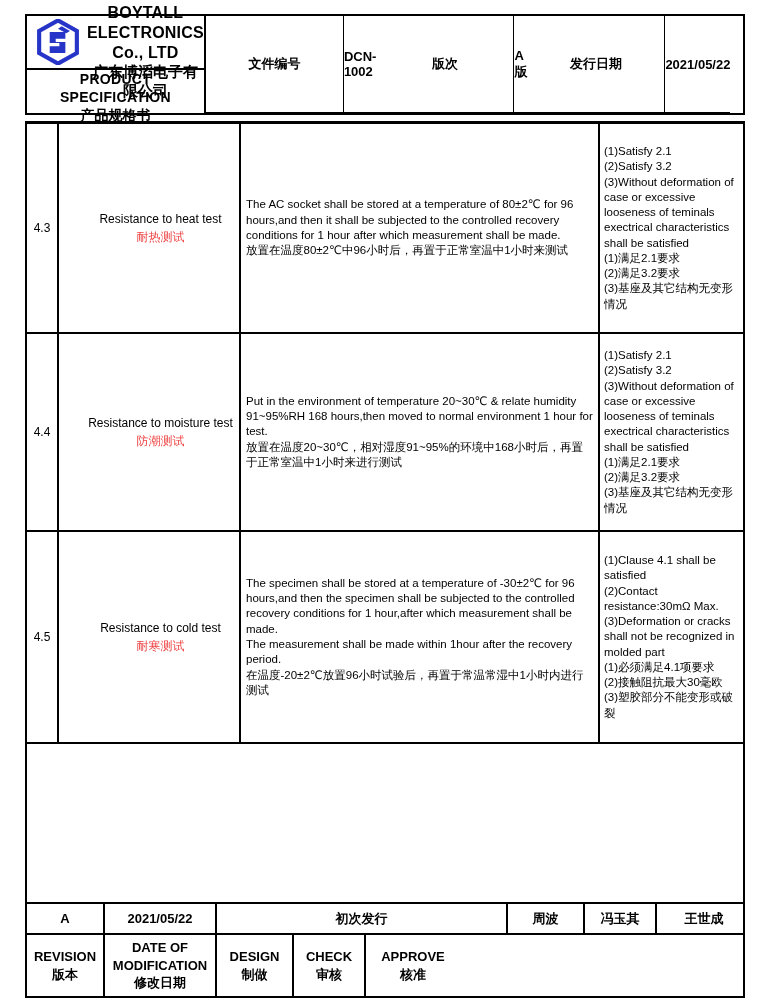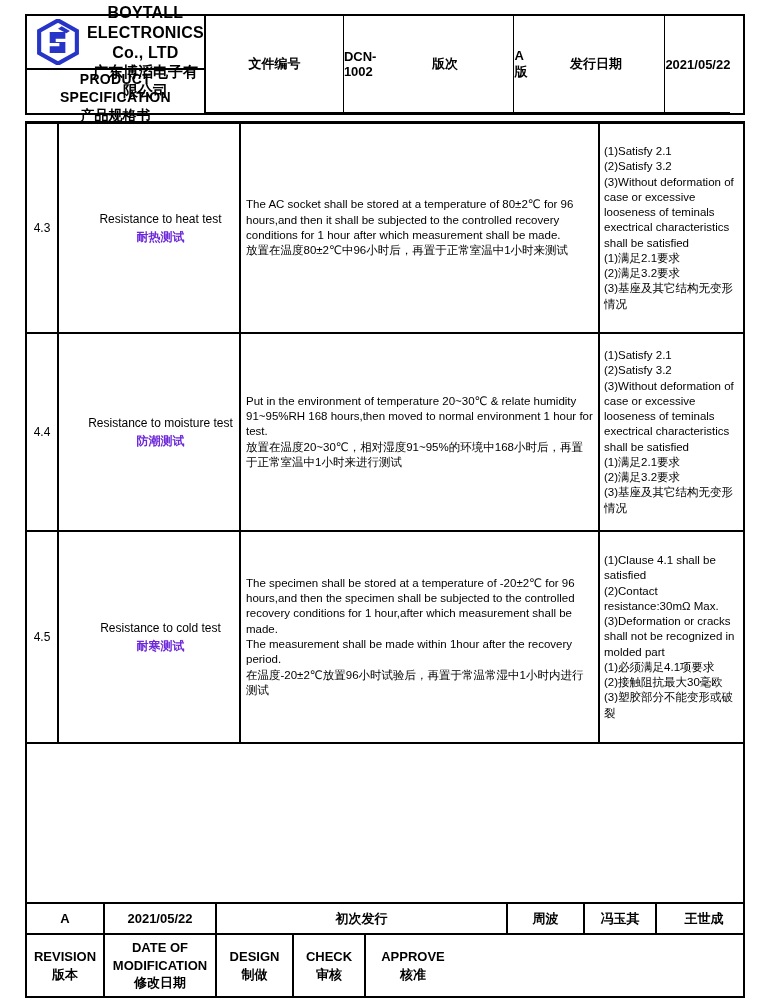--- a/index.html
+++ b/index.html
@@ -30,21 +30,21 @@
   .spec-row{display:flex;border-bottom:2px solid #000;box-sizing:border-box;}
   .spec-row:last-child{border-bottom:none;}
   .c-no{width:32px;flex:0 0 32px;border-right:2px solid #000;display:flex;align-items:center;justify-content:center;font-size:12px;box-sizing:border-box;}
   .c-name{width:159px;flex:0 0 159px;border-right:2px solid #000;display:flex;flex-direction:column;align-items:center;justify-content:center;text-align:center;font-size:12px;line-height:1.5;box-sizing:border-box;padding:0 3px;margin-left:23px;}
   .c-cond{flex:1;border-right:2px solid #000;display:flex;flex-direction:column;justify-content:center;font-size:11.5px;line-height:1.33;box-sizing:border-box;padding:4px 5px;}
   .c-crit{width:143px;flex:0 0 143px;display:flex;flex-direction:column;justify-content:center;font-size:11.5px;line-height:1.33;box-sizing:border-box;padding:20px 4px;white-space:pre-line;}
   .row-43{height:210px;}
   .row-44{height:198px;}
   .row-45{height:210px;}
   .cond-en,.cond-cn{white-space:pre-line;}
-  .name-cn{color:#6d28d9;font-weight:bold;}
+  .name-cn{color:#ef4444;}
   
   .empty-block{height:158px;border-left:2px solid #000;border-right:2px solid #000;box-sizing:border-box;}
   
   .rev{border:2px solid #000;box-sizing:border-box;}
   .rev-row{display:flex;box-sizing:border-box;}
   .rev-row-values{height:31px;border-bottom:2px solid #000;}
   .rev-row-labels{height:61px;}
   .rev-cell{border-right:2px solid #000;display:flex;flex-direction:column;align-items:center;justify-content:center;text-align:center;font-weight:bold;box-sizing:border-box;white-space:pre-line;}
   .rev-cell:last-child{border-right:none;}
   .rc1{width:78px;flex:0 0 78px;}
@@ -137,21 +137,21 @@
 (3)基座及其它结构无变形情况</div>
     </div>
 
     <div class="spec-row row-45">
       <div class="c-no">4.5</div>
       <div class="c-name">
         <div>Resistance to cold test</div>
         <div class="name-cn">耐寒测试</div>
       </div>
       <div class="c-cond">
-        <div class="cond-en">The specimen shall be stored at a temperature of -20±2℃ for 96 hours,and then the specimen shall be subjected to the controlled recovery conditions for 1 hour,after which measurement shall be made.
+        <div class="cond-en">The specimen shall be stored at a temperature of -30±2℃ for 96 hours,and then the specimen shall be subjected to the controlled recovery conditions for 1 hour,after which measurement shall be made.
 The measurement shall be made within 1hour after the recovery period.</div>
         <div class="cond-cn">在温度-20±2℃放置96小时试验后，再置于常温常湿中1小时内进行测试</div>
       </div>
       <div class="c-crit">(1)Clause 4.1 shall be satisfied
 (2)Contact resistance:30mΩ Max.
 (3)Deformation or cracks shall not be recognized in molded part
 (1)必须满足4.1项要求
 (2)接触阻抗最大30毫欧
 (3)塑胶部分不能变形或破裂</div>
     </div>

